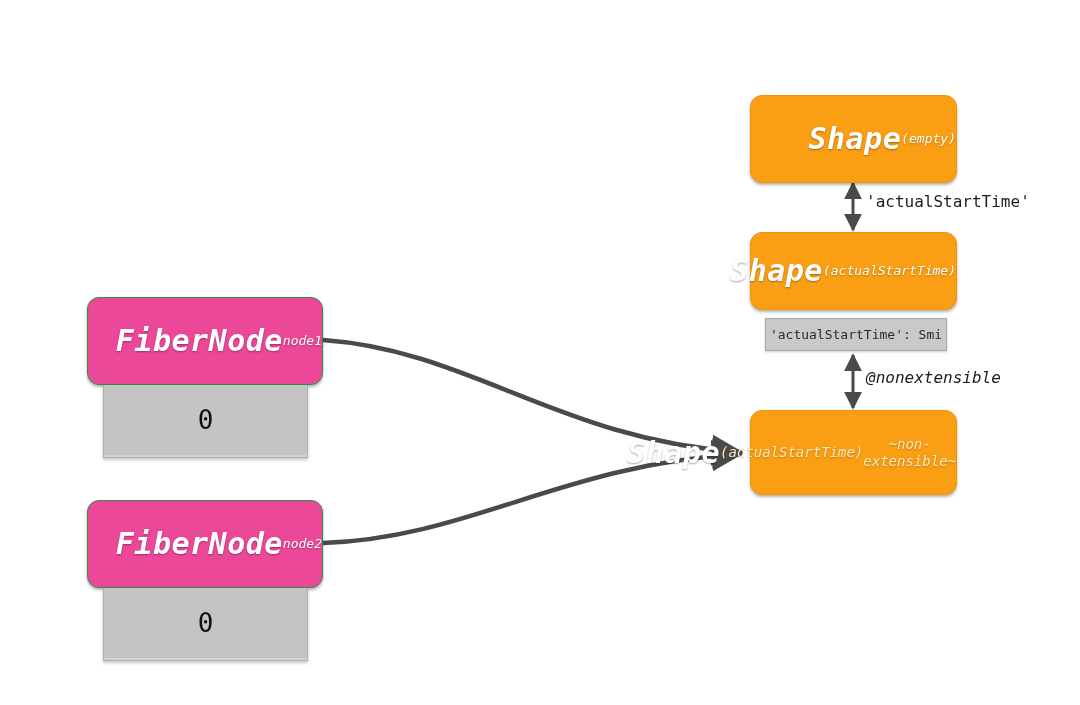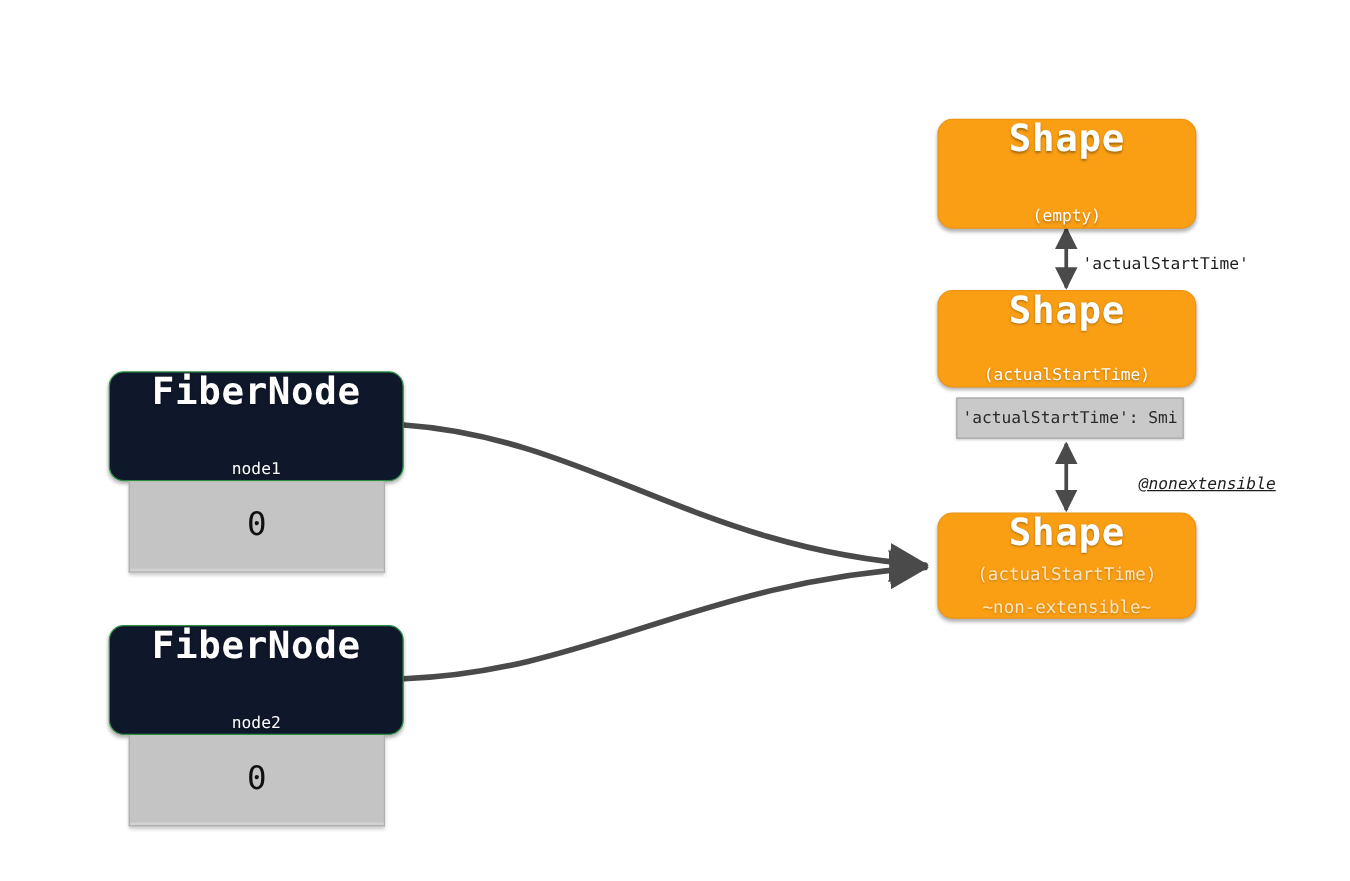--- a/index.html
+++ b/index.html
@@ -30,24 +30,24 @@
   
   .node {
     position: absolute;
   }
 
   .hdr {
     box-sizing: border-box;
     border-radius: 12px;
     text-align: center;
     display: flex;
-    flex-direction: column;
     align-items: center;
-    justify-content: space-between;
+    justify-content: flex-end;
     box-shadow: 0 2px 3px rgba(0,0,0,0.30);
+    font-style: italic;
   }
 
   .hdr .title {
     font-size: 30px;
     font-weight: bold;
     color: #ffffff;
     line-height: 1.05;
     text-shadow: 0 1px 2px rgba(0,0,0,0.35);
     letter-spacing: 0.5px;
   }
@@ -59,21 +59,21 @@
   }
   .hdr .sub2 {
     font-size: 14px;
     color: #ffe7c2;
     line-height: 1.15;
     text-shadow: 0 1px 2px rgba(0,0,0,0.25);
   }
 
   
   .fiber .hdr {
-    background: #0f172a;
+    background: #ec4899;
     border: 1px solid #2c9143;
   }
   .fiber .body {
     box-sizing: border-box;
     background: #c4c4c4;
     border: 1px solid #b0b0b0;
     border-top: none;
     display: flex;
     align-items: center;
     justify-content: center;
@@ -105,24 +105,23 @@
     justify-content: center;
     font-size: 13px;
     color: #2a2a2a;
     box-shadow: 0 1px 2px rgba(0,0,0,0.20);
   }
 
   
   .edge-label {
     position: absolute;
     font-family: "DejaVu Sans Mono", "Liberation Mono", monospace;
-    font-size: 13px;
+    font-size: 16px;
     color: #1d1d1d;
     white-space: nowrap;
-    margin-top: 12px;
   }
   .edge-label.ital {
     font-style: italic;
   }
 </style>
 </head>
 <body>
 
 <div id="canvas">
 
@@ -143,21 +142,21 @@
 
     <line x1="853" y1="355" x2="853" y2="408" stroke="#4a4a4a" stroke-width="3" marker-start="url(#arrowStart)" marker-end="url(#arrowEnd)"></line>
 
     <path d="M 323 340 C 470 350, 560 440, 740 452" fill="none" stroke="#4a4a4a" stroke-width="4.5" stroke-linecap="round" marker-end="url(#arrowBig)"></path>
 
     <path d="M 323 543 C 470 538, 560 465, 740 454" fill="none" stroke="#4a4a4a" stroke-width="4.5" stroke-linecap="round" marker-end="url(#arrowBig)"></path>
   </svg>
 
   <div class="edge-label" style="left:866px; top:192px;">'actualStartTime'</div>
 
-  <div class="edge-label ital" style="left:911px; top:368px;text-decoration:underline;">@nonextensible</div>
+  <div class="edge-label ital" style="left:866px; top:368px;">@nonextensible</div>
 
   <div class="node fiber" style="left:87px; top:297px;">
     <div class="hdr" style="width:236px; height:88px;">
       <div class="title">FiberNode</div>
       <div class="sub">node1</div>
     </div>
     <div class="body" style="width:205px; height:73px; margin-left:16px;">
       <div class="inner">0</div>
     </div>
   </div>

